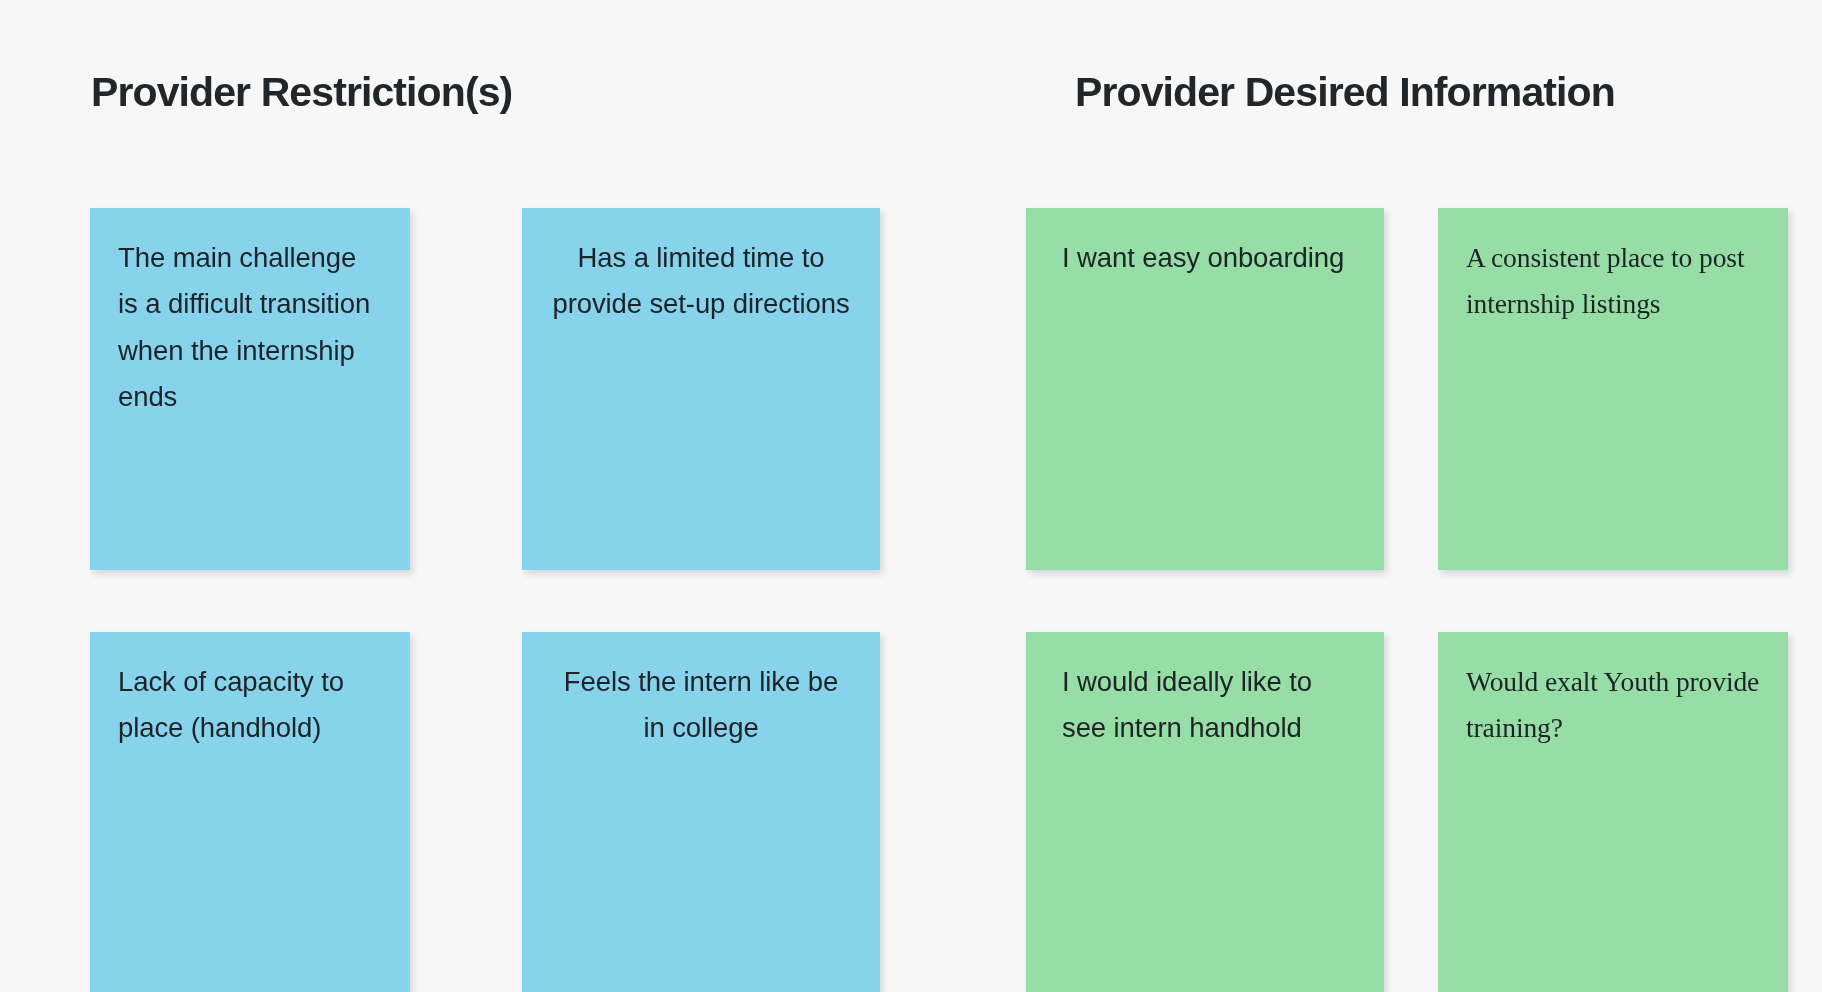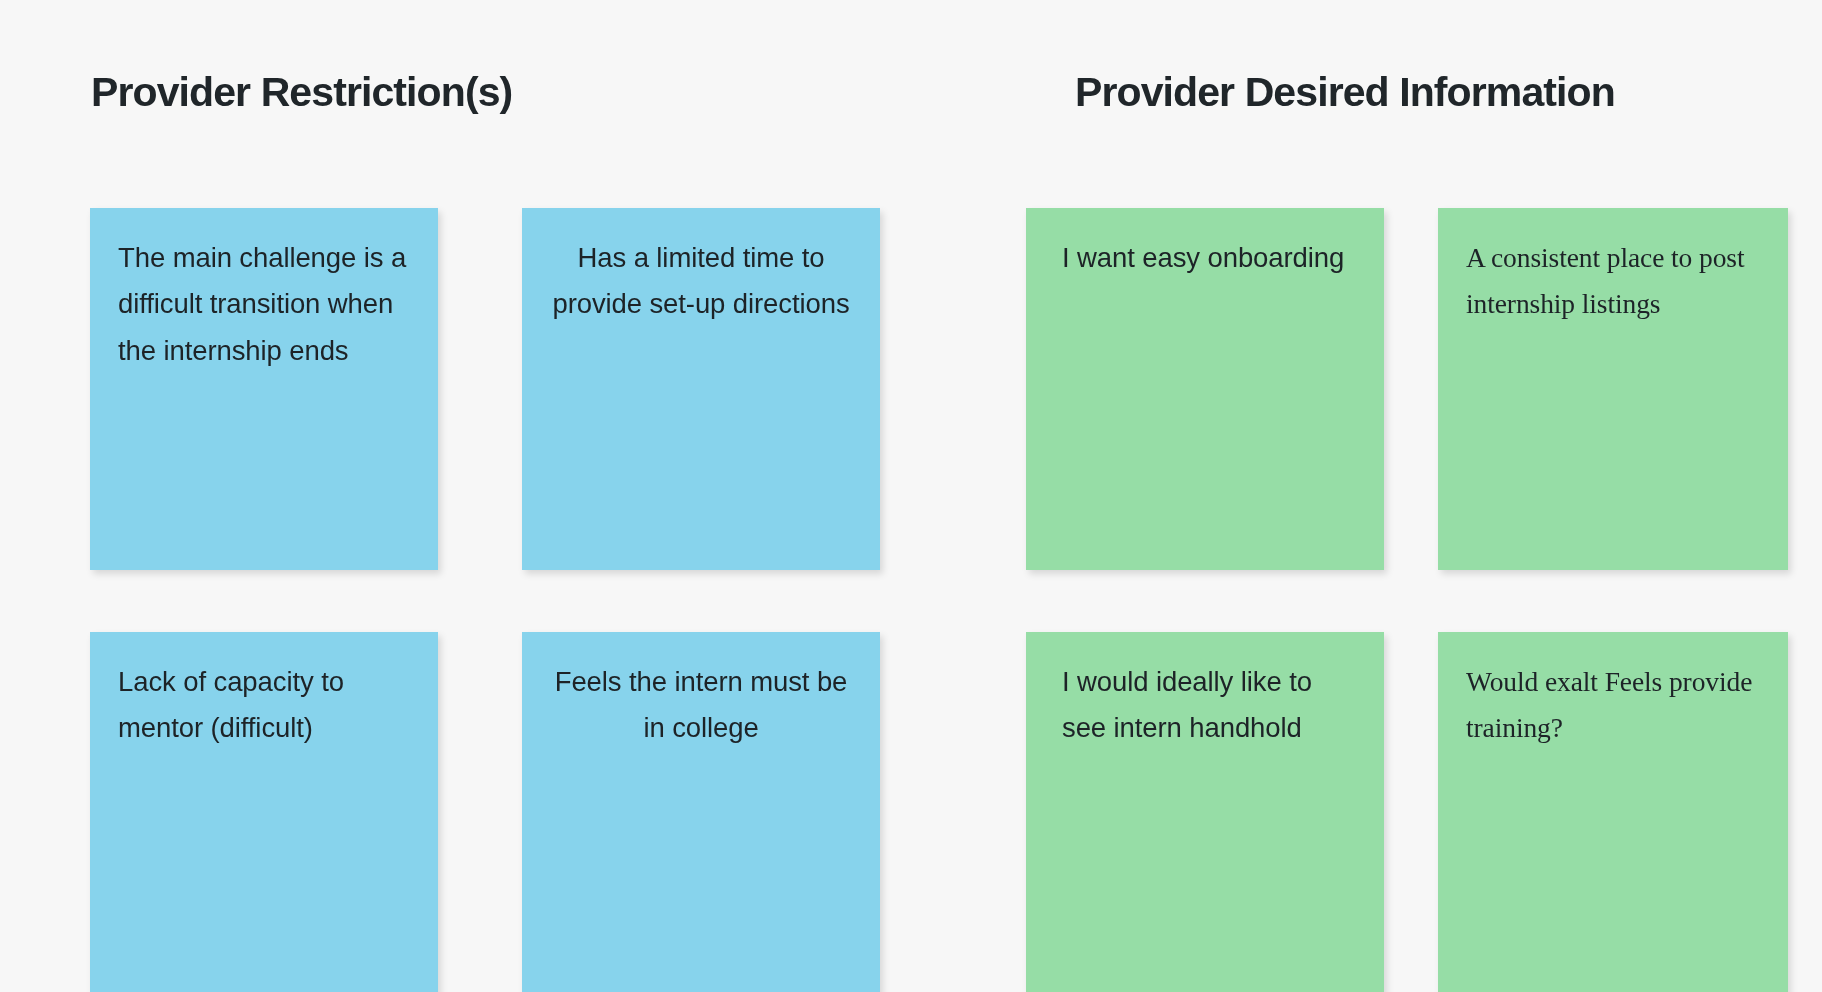--- a/index.html
+++ b/index.html
@@ -45,21 +45,21 @@
     overflow: hidden;
   }
   .note .note-text {
     display: block;
     white-space: pre-line;
   }
   .note.blue  { background: #87d3ec; }
   .note.green { background: #96dda6; }
 
   
-  .col-1 { left: 90px;   width: 348px; }
+  .col-1 { left: 90px;   width: 320px; }
   .col-2 { left: 522px;  width: 358px; text-align: center; }
   .col-3 { left: 1026px; width: 358px; padding-left: 36px; }
   .col-4 { left: 1438px; width: 350px; font-family: Liberation Serif, serif; }
 
   
   .row-1 { top: 208px; height: 362px; }
   .row-2 { top: 632px; height: 362px; }
 </style>
 </head>
 <body>
@@ -72,36 +72,36 @@
 
   <div class="note blue col-1 row-1">
     <span class="note-text">The main challenge is a difficult transition when the internship ends</span>
   </div>
 
   <div class="note blue col-2 row-1">
     <span class="note-text">Has a limited time to provide set-up directions</span>
   </div>
 
   <div class="note blue col-1 row-2">
-    <span class="note-text">Lack of capacity to mentor (difficult)</span>
+    <span class="note-text">Lack of capacity to place (handhold)</span>
   </div>
 
   <div class="note blue col-2 row-2">
-    <span class="note-text">Feels the intern must be in college</span>
+    <span class="note-text">Feels the intern like be in college</span>
   </div>
 
   <div class="note green col-3 row-1">
     <span class="note-text">I want easy onboarding</span>
   </div>
 
   <div class="note green col-4 row-1">
     <span class="note-text">A consistent place to post internship listings</span>
   </div>
 
   <div class="note green col-3 row-2">
     <span class="note-text">I would ideally like to see intern handhold</span>
   </div>
 
   <div class="note green col-4 row-2">
-    <span class="note-text">Would exalt Feels provide training?</span>
+    <span class="note-text">Would exalt Youth provide training?</span>
   </div>
 
 </div>
 
 </body></html>

